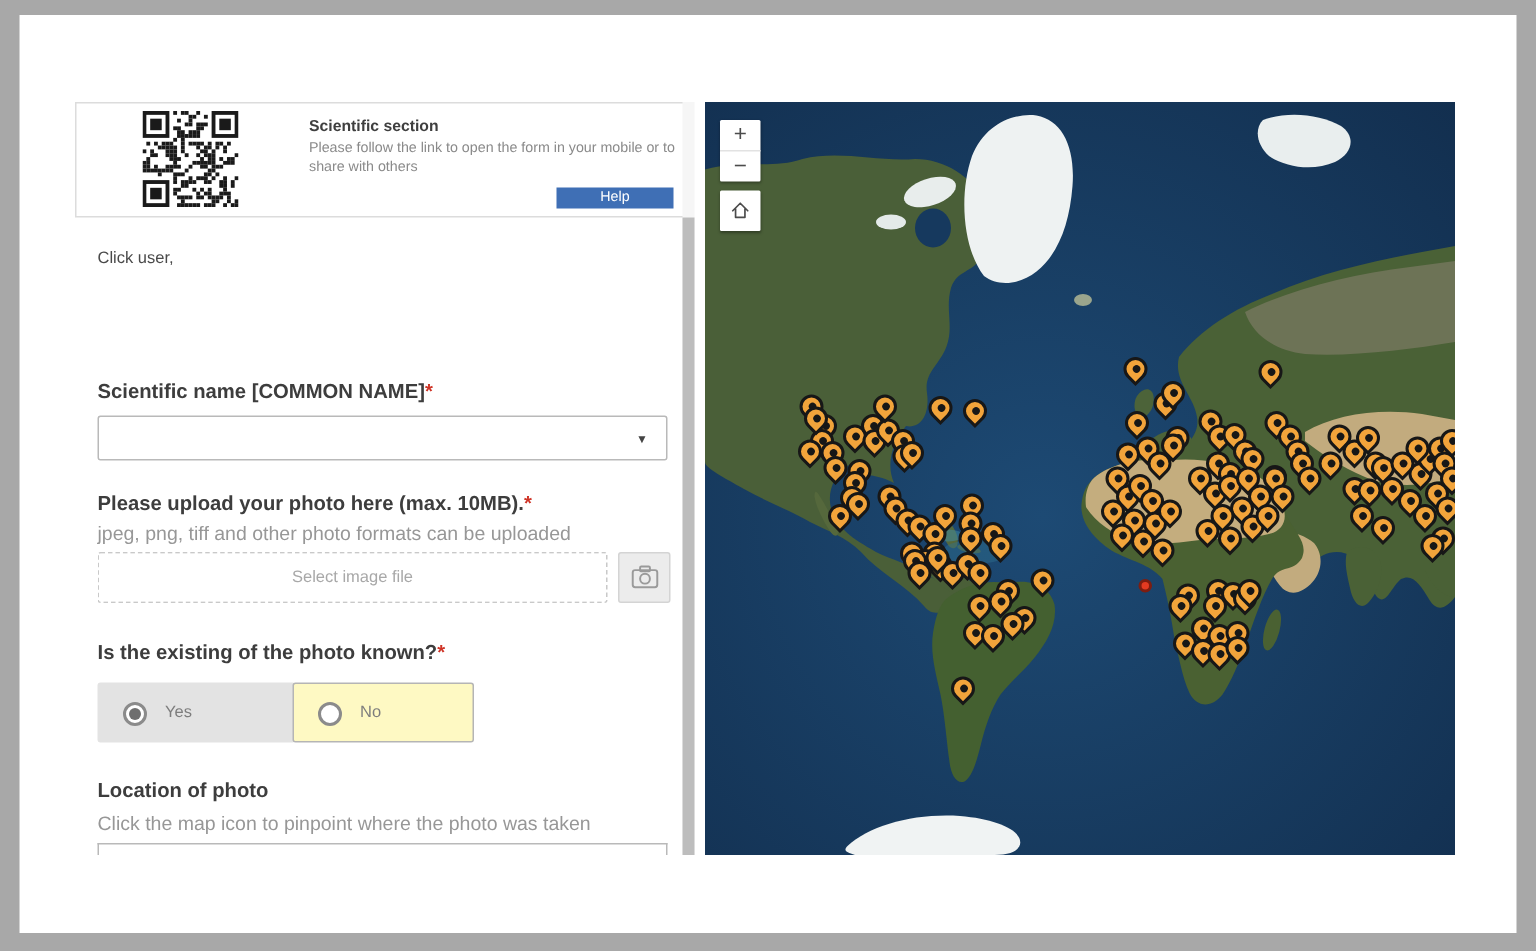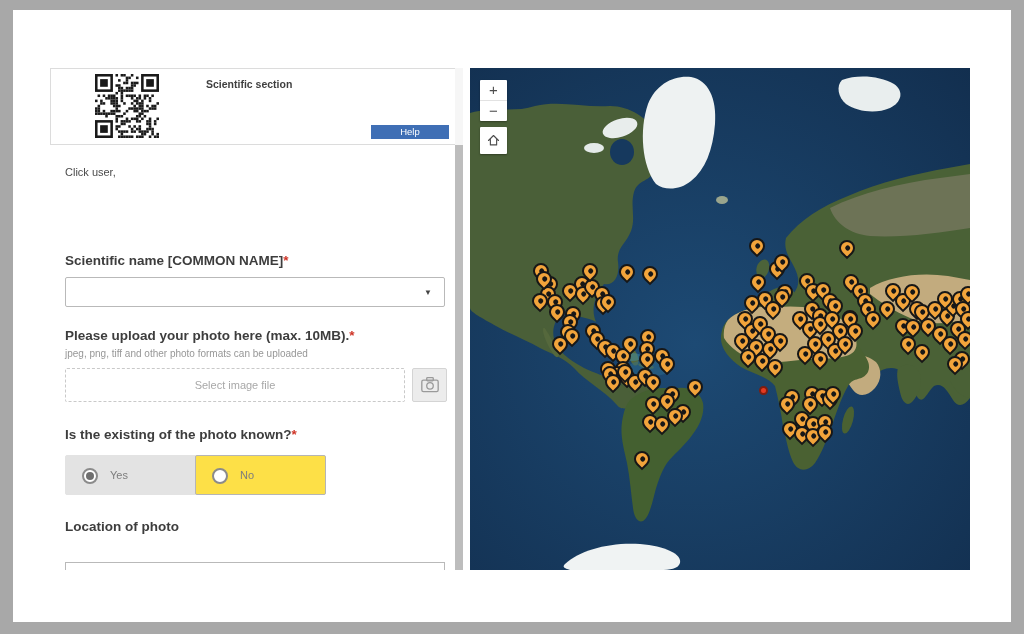--- a/index.html
+++ b/index.html
@@ -22,37 +22,37 @@
   .help-btn { position:absolute; right:12px; bottom:5px; width:78px; height:14px;
     background:#3f6fb5; color:#fff; font-size:9.5px; text-align:center;
     line-height:14px; cursor:pointer;margin-left:37px; }
 
   
   .greeting { position:absolute; left:65px; top:166px; font-size:11px; color:#4a4a4a; }
   .intro { position:absolute; left:65px; top:186px; width:390px; font-size:11px;
     font-weight:700; color:#4a4a4a; line-height:1.4; }
   .q-label { position:absolute; font-size:13.5px; font-weight:700; color:#3d3d3d; }
   .req { color:#cf3427; font-weight:700; }
-  .hint { position:absolute; font-size:10px; color:#979797; }
+  .hint { position:absolute; font-size:13px; color:#979797; }
 
   .select-box { position:absolute; left:65px; top:277px; width:380px; height:30px;
     border:1px solid #b9b9b9; border-radius:2px; background:#fff; cursor:pointer; }
   .select-caret { position:absolute; right:12px; top:10px; font-size:8px; color:#444; }
 
   .upload-box { position:absolute; left:65px; top:368px; width:340px; height:34px;
     border:1px dashed #c9c9c9; border-radius:2px; background:#fff;
     font-size:11px; color:#a8a8a8; text-align:center; line-height:32px; cursor:pointer; }
   .camera-btn { position:absolute; left:412px; top:368px; width:35px; height:34px;
     background:#ececec; border:1px solid #d4d4d4; border-radius:2px; cursor:pointer; }
   .camera-btn svg { position:absolute; left:7px; top:7px; }
 
   .opt-btn { position:absolute; top:455px; height:40px; border-radius:2px;
     cursor:pointer; font-size:11px; color:#7d7d7d; }
   .opt-yes { left:65px; width:132px; background:#e3e3e3; border:1px solid #e3e3e3; }
-  .opt-no  { left:195px; width:131px; background:#fde047; border:1px solid #b5b5b5; }
+  .opt-no  { left:195px; width:121px; background:#fef9c3; border:1px solid #b5b5b5; }
   .radio { position:absolute; left:16px; top:12px; width:16px; height:16px;
     border:2px solid #8b8b8b; border-radius:50%; background:#fff; }
   .radio.sel::after { content:""; position:absolute; left:2px; top:2px; width:8px;
     height:8px; background:#6f6f6f; border-radius:50%; }
   .opt-label { position:absolute; left:44px; top:13px; }
 
   .partial-input { position:absolute; left:65px; top:562px; width:380px; height:8px;
     border:1px solid #b9b9b9; border-bottom:none; background:#fff; }
 
   
@@ -291,20 +291,21 @@
           <rect x="18" y="0" width="7" height="7" fill="#1a1a1a"></rect>
           <rect x="19" y="1" width="5" height="5" fill="#ffffff"></rect>
           <rect x="20" y="2" width="3" height="3" fill="#1a1a1a"></rect>
           <rect x="0" y="18" width="7" height="7" fill="#1a1a1a"></rect>
           <rect x="1" y="19" width="5" height="5" fill="#ffffff"></rect>
           <rect x="2" y="20" width="3" height="3" fill="#1a1a1a"></rect>
         </svg>
     </div>
     <div class="card-text">
       <div class="card-title">Scientific section</div>
+      <div class="card-desc">Please follow the link to open the form in your mobile or to share with others</div>
     </div>
     <div class="help-btn">Help</div>
   </div>
 
   <div class="greeting">Click user,</div>
 
   <div class="q-label" style="left:65px; top:253px;">
     <span>Scientific name [COMMON NAME]</span><span class="req">*</span>
   </div>
   <div class="select-box">
@@ -331,20 +332,21 @@
   <div class="opt-btn opt-yes">
     <span class="radio sel"></span>
     <span class="opt-label">Yes</span>
   </div>
   <div class="opt-btn opt-no">
     <span class="radio"></span>
     <span class="opt-label">No</span>
   </div>
 
   <div class="q-label" style="left:65px; top:519px;">Location of photo</div>
+  <div class="hint" style="left:65px; top:541px;">Click the map icon to pinpoint where the photo was taken</div>
   <div class="partial-input"></div>
 
   <div class="scrollbar">
     <div class="scroll-thumb"></div>
   </div>
 
   <div class="map">
     <svg class="world" viewBox="0 0 500 502">
       <defs>
         <radialGradient id="oc" cx="45%" cy="55%" r="80%">

